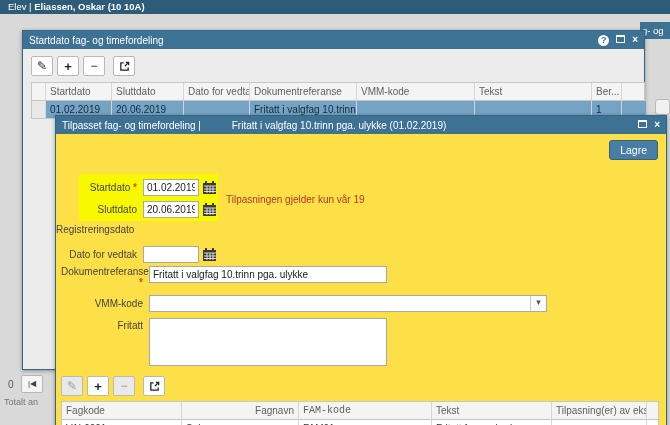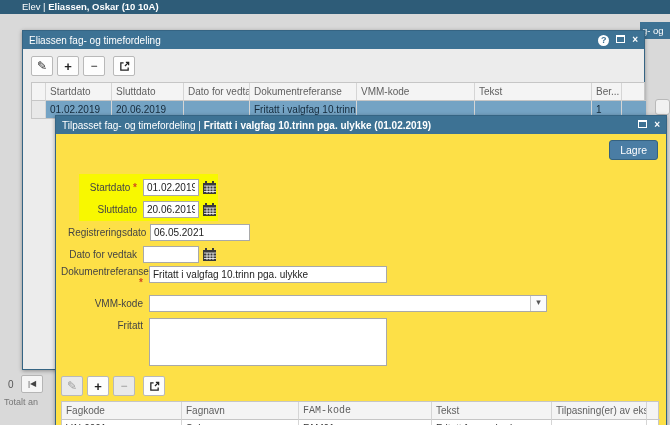--- a/index.html
+++ b/index.html
@@ -2,40 +2,40 @@
 <html><head>
 <meta charset="utf-8">
 <style>
   * { margin:0; padding:0; box-sizing:border-box; }
   html,body { width:670px; height:425px; overflow:hidden; }
   body { font-family:"Liberation Sans", sans-serif; font-size:10px; color:#333; background:#d9d9d9; }
   .screen { position:relative; width:670px; height:425px; overflow:hidden; background:#d9d9d9; }
 
   
   .appbar { position:absolute; left:0; top:0; width:670px; height:14px; background:#2e5c78; color:#fff;
-            font-size:9.5px; line-height:14px; padding-left:22px; }
+            font-size:9.5px; line-height:14px; padding-left:8px; }
   .appbar b { font-weight:bold; }
 
   
   .bg-title-frag { position:absolute; left:640px; top:22px; width:30px; height:17px; background:#3d7294;
                    color:#fff; font-size:9.5px; line-height:17px; overflow:hidden; padding-left:2px; }
   .bg-ghost-btn { position:absolute; left:655px; top:99px; width:15px; height:16px; background:#f1f1f1;
                   border:1px solid #b9b9b9; border-radius:3px; }
   .bg-pag-count { position:absolute; left:8px; top:379px; width:12px; color:#555; }
   .bg-pag-first { position:absolute; left:21px; top:375px; width:22px; height:18px; background:#f5f5f5;
                   border:1px solid #b5b5b5; border-radius:2px; font-size:8px; color:#444; text-align:center; line-height:16px; }
   .bg-pag-total { position:absolute; left:4px; top:397px; width:50px; height:12px; overflow:hidden;
                   color:#777; font-size:9px; white-space:nowrap; }
 
   
   .dialog { position:absolute; background:#ececec; border:1px solid #356483; box-shadow:0 1px 4px rgba(0,0,0,.35); }
   .titlebar { height:18px; background:#3d7294; color:#fff; display:flex; align-items:center;
               padding:0 6px; font-size:10px; white-space:nowrap; overflow:hidden; }
   .titlebar .t-text { flex:1 1 auto; overflow:hidden; white-space:nowrap; }
-  .titlebar b { font-weight:bold; }
+  .titlebar b { font-weight:normal;margin-left:28px; }
   .tb-ico { flex:0 0 auto; margin-left:7px; color:#fff; font-size:10px; line-height:18px; cursor:default; }
   .help-circle { display:inline-block; width:11px; height:11px; border-radius:50%; background:#fff;
                  color:#3d7294; font-weight:bold; font-size:9px; text-align:center; line-height:11px; }
   .maxi { display:inline-block; width:9px; height:8px; border:1px solid #fff; border-top-width:2px; }
   .closei { font-weight:bold; }
 
   
   .toolbar { display:flex; gap:4px; }
   .tbtn { width:22px; height:20px; background:#fdfdfd; border:1px solid #b9b9b9; border-radius:2px;
           display:flex; align-items:center; justify-content:center; font-size:12px; color:#222; }
@@ -80,21 +80,21 @@
   </div>
 
   <div class="bg-title-frag">g- og</div>
   <div class="bg-ghost-btn"></div>
   <div class="bg-pag-count">0</div>
   <div class="bg-pag-first">|◀</div>
   <div class="bg-pag-total">Totalt an</div>
 
   <div class="dialog" style="left:22px; top:30px; width:623px; height:340px;">
     <div class="titlebar">
-      <span class="t-text">Eliassen fag- og timefordeling</span>
+      <span class="t-text">Startdato fag- og timefordeling</span>
       <span class="tb-ico"><span class="help-circle">?</span></span>
       <span class="tb-ico"><span class="maxi"></span></span>
       <span class="tb-ico closei">×</span>
     </div>
 
     <div style="padding:7px 0 0 8px;">
       <div class="toolbar">
         <div class="tbtn">✎</div>
         <div class="tbtn">
             <span class="plus">+</span>
@@ -162,24 +162,24 @@
         <div class="flabel">Sluttdato</div>
         <input class="tinput" style="width: 56px;" value="20.06.2019">
         <svg class="cal" viewBox="0 0 15 15">
           <rect x="1" y="3" width="13" height="11" fill="#3a3a3a"></rect>
           <rect x="3" y="1" width="2" height="3" fill="#3a3a3a"></rect>
             <rect x="10" y="1" width="2" height="3" fill="#3a3a3a"></rect>
           <path d="M2 6 H14 M5 6 V13 M8 6 V13 M11 6 V13 M2 9 H14 M2 11.5 H14" stroke="#fff" stroke-width="0.8"></path>
         </svg>
       </div>
 
-
-      <div class="frow" style="left:12px; top:90px;">
+      <div class="note">Tilpasningen gjelder kun vår 19</div>
+
+      <div class="frow" style="left:0; top:90px;">
         <div class="flabel">Registreringsdato</div>
-        <input class="tinput" style="width: 100px;" value="06.05.2021">
       </div>
 
       <div class="frow" style="left:5px; top:112px;">
         <div class="flabel">Dato for vedtak</div>
         <input class="tinput" style="width: 56px;" value="">
         <svg class="cal" viewBox="0 0 15 15">
           <rect x="1" y="3" width="13" height="11" fill="#3a3a3a"></rect>
           <rect x="3" y="1" width="2" height="3" fill="#3a3a3a"></rect>
             <rect x="10" y="1" width="2" height="3" fill="#3a3a3a"></rect>
           <path d="M2 6 H14 M5 6 V13 M8 6 V13 M11 6 V13 M2 9 H14 M2 11.5 H14" stroke="#fff" stroke-width="0.8"></path>
@@ -211,21 +211,21 @@
           <svg width="11" height="11" viewBox="0 0 12 12">
             <path d="M5 2 H2 V10 H10 V7" fill="none" stroke="#222" stroke-width="1.4"></path>
             <path d="M6.5 5.5 L10.5 1.5 M7.5 1.5 H10.5 V4.5" fill="none" stroke="#222" stroke-width="1.4"></path>
           </svg>
         </div>
       </div>
 
       <div class="gtable" style="position:absolute; left:5px; top:267px; width:598px;">
         <div class="grow head">
           <div class="gcell" style="width:120px;">Fagkode</div>
-          <div class="gcell" style="width:117px;">Fagnavn</div>
+          <div class="gcell" style="width:117px;text-align:right;">Fagnavn</div>
           <div class="gcell" style="width:133px;font-family:Liberation Mono, monospace;">FAM-kode</div>
           <div class="gcell" style="width:120px;">Tekst</div>
           <div class="gcell" style="width:95px;">Tilpasning(er) av eksamen</div>
           <div class="gcell" style="width:13px; border-right:none;"></div>
         </div>
         <div class="grow">
           <div class="gcell" style="width:120px;">VAL0001</div>
           <div class="gcell" style="width:117px;">Sal og scene</div>
           <div class="gcell" style="width:133px;">FAM01</div>
           <div class="gcell" style="width:120px;">Fritatt fra opplæring</div>

